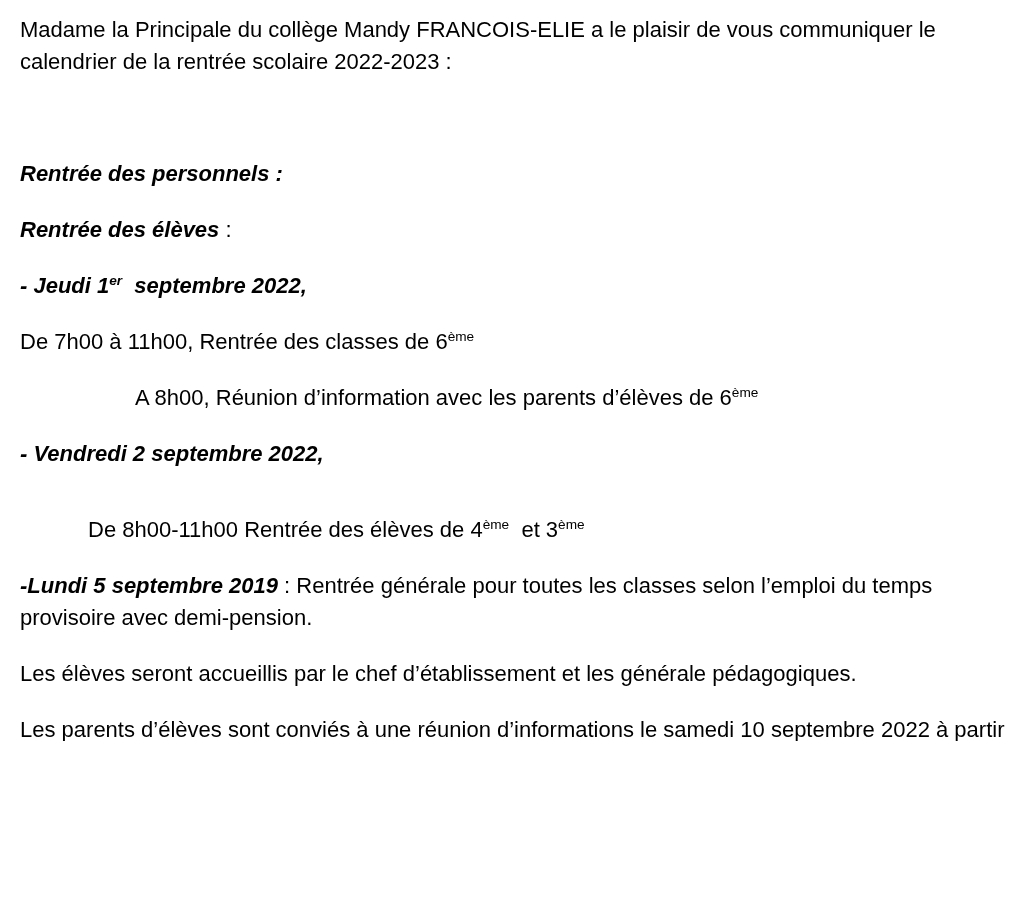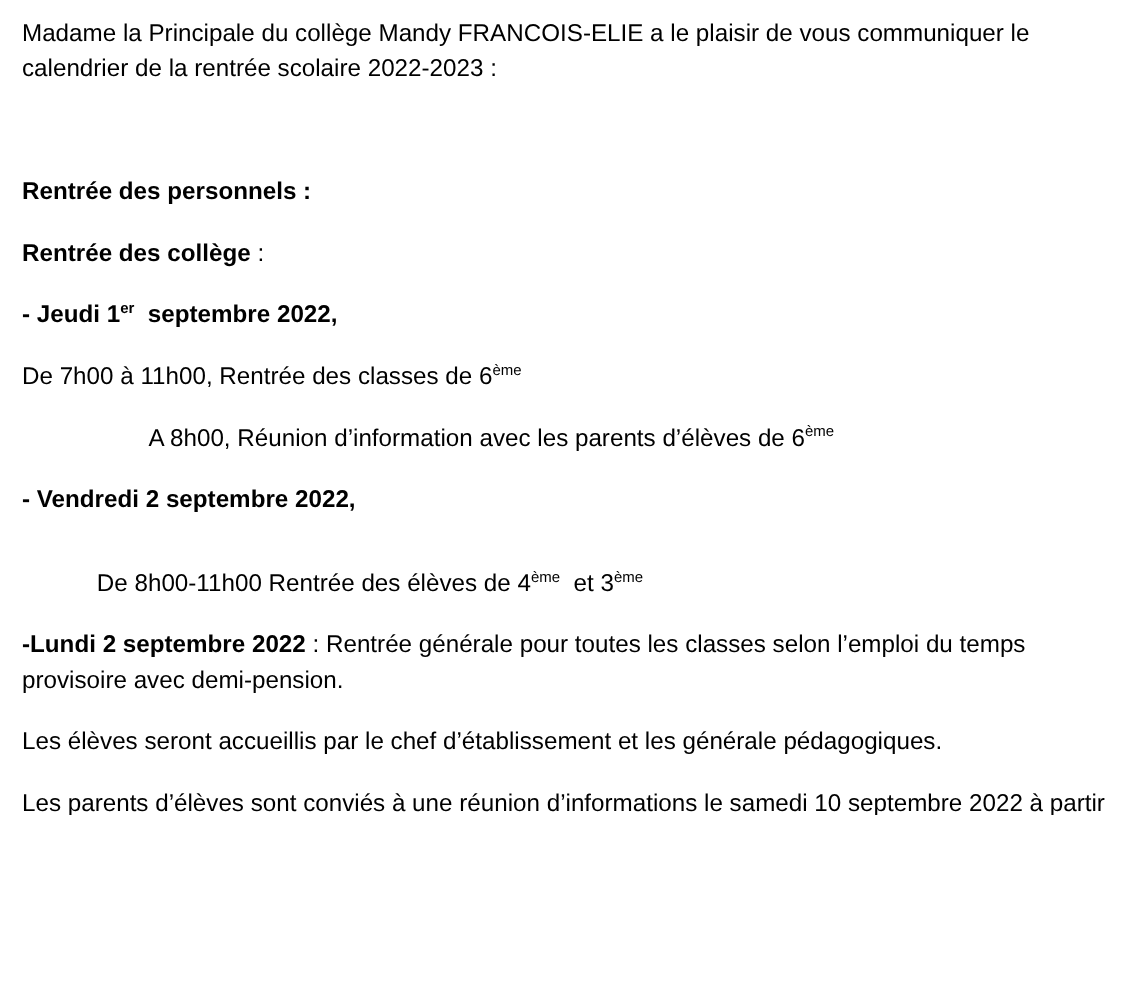--- a/index.html
+++ b/index.html
@@ -21,36 +21,36 @@
     margin: 0 0 24px 0;
     font-size: 22px;
     line-height: 32px;
     white-space: pre-wrap;
     color: #000000;
   }
   .para.empty {
     min-height: 32px;
   }
   .run { font-weight: 400; }
-  .run.b { font-weight: 700; }
+  .run.b { font-weight: 700; font-style: italic; }
   .run.sup {
     font-size: 62%;
     vertical-align: super;
     line-height: 0;
   }
 </style>
 </head>
 <body>
 
 <main class="page">
     <p class="para"><span class="run">Madame la Principale du collège Mandy FRANCOIS-ELIE a le plaisir de vous communiquer le calendrier de la rentrée scolaire 2022-2023 :</span></p>
     <p class="para empty"></p>
     <p class="para"><span class="run b">Rentrée des personnels :</span></p>
-    <p class="para"><span class="run b">Rentrée des collège</span><span class="run"> :</span></p>
+    <p class="para"><span class="run b">Rentrée des élèves</span><span class="run"> :</span></p>
     <p class="para"><span class="run b">- Jeudi 1</span><span class="run b sup">er</span><span class="run b">  septembre 2022,</span></p>
     <p class="para"><span class="run">De 7h00 à 11h00, Rentrée des classes de 6</span><span class="run sup">ème</span></p>
     <p class="para" style="padding-left: 115px;"><span class="run">A 8h00, Réunion d’information avec les parents d’élèves de 6</span><span class="run sup">ème</span></p>
     <p class="para"><span class="run b">- Vendredi 2 septembre 2022,</span></p>
     <p class="para" style="padding-left: 68px; margin-top: 44px;"><span class="run">De 8h00-11h00 Rentrée des élèves de 4</span><span class="run sup">ème</span><span class="run">  et 3</span><span class="run sup">ème</span></p>
-    <p class="para"><span class="run b">-Lundi 2 septembre 2022</span><span class="run"> : Rentrée générale pour toutes les classes selon l’emploi du temps provisoire avec demi-pension.</span></p>
+    <p class="para"><span class="run b">-Lundi 5 septembre 2019</span><span class="run"> : Rentrée générale pour toutes les classes selon l’emploi du temps provisoire avec demi-pension.</span></p>
     <p class="para"><span class="run">Les élèves seront accueillis par le chef d’établissement et les générale pédagogiques.</span></p>
     <p class="para"><span class="run">Les parents d’élèves sont conviés à une réunion d’informations le samedi 10 septembre 2022 à partir de 8h00 en salle d’études.</span></p>
   </main>
 
 </body></html>

